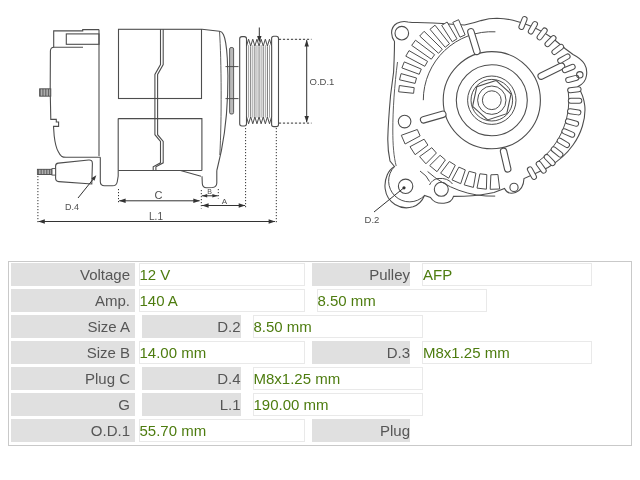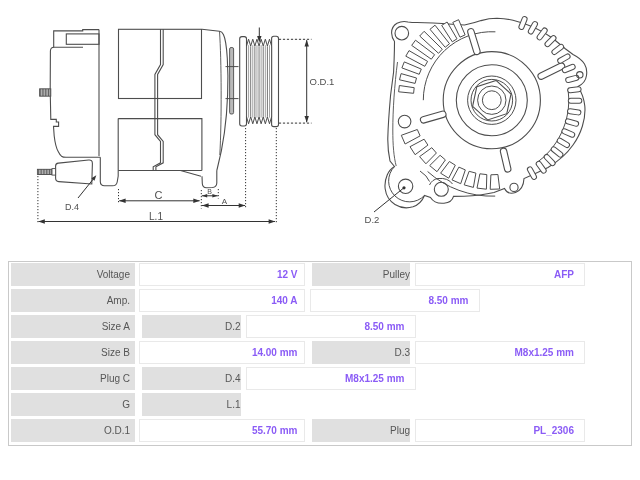--- a/index.html
+++ b/index.html
@@ -2,28 +2,28 @@
 <html><head>
 <meta charset="utf-8">
 <style>
 * { margin:0; padding:0; box-sizing:border-box; }
 html,body { width:640px; height:480px; background:#ffffff;
   font-family:"Liberation Sans", sans-serif; position:relative; overflow:hidden; }
 .tbl { position:absolute; left:8px; top:261px; width:624px;
   border:1px solid #c9c9c9; background:#fff; padding:1px 1.5px 3px 1.5px; }
 .row { display:flex; height:23px; margin-bottom:3px; }
 .row:last-child { margin-bottom:0; }
-.row > div { font-size:10px; line-height:23px; white-space:nowrap; }
+.row > div { font-size:15px; line-height:23px; white-space:nowrap; }
 .lab { background:#e0e0e0; color:#565656; text-align:right; }
-.val { background:#fff; color:#8b5cf6; text-align:right;
-  border:1px solid #e9e9e9; line-height:21px !important;font-weight:bold; }
+.val { background:#fff; color:#4d7c0f; 
+  border:1px solid #e9e9e9; line-height:21px !important; }
 .l1 { width:124.5px; padding-right:5px; }
 .v1 { width:166px; margin-left:3.5px; padding-right:6px; }
 .l2 { width:98.5px; margin-left:7px; }
-.v2 { width:170px; margin-left:5px; padding-right:10px; }
+.v2 { width:170px; margin-left:12px; padding-right:10px; }
 </style>
 </head>
 <body>
 <svg width="640" height="250" viewBox="0 0 640 250" style="position:absolute;left:0;top:0">
     <path d="M53.7,47.5 V30.9 H82.7 V29.6 H99" fill="none" stroke="#4d4d4d" stroke-width="1.1"></path>
 <rect x="66.3" y="33.9" width="32.7" height="10.4" fill="none" stroke="#4d4d4d" stroke-width="1.1"></rect>
 <path d="M99,29.6 V156" fill="none" stroke="#4d4d4d" stroke-width="1.1"></path>
 <path d="M83,47.2 H54 Q50.6,47.2 50.4,51 L50.2,90 L50.8,119.4 L56.3,119.4 L56.3,122 L58.6,122 L58.6,126.4 L53.5,126.4 L54.2,136 Q55.5,147 58.2,151.5 Q59.8,154.8 61.5,156.2 Q63,157.3 66,157.3 L100.3,157.3" fill="none" stroke="#4d4d4d" stroke-width="1.1"></path>
 <path d="M100.3,157.3 L100.3,181.5 Q100.3,185.7 104.5,185.7 L112.5,185.8 Q116.5,185.8 117.2,182 L118.2,176 L118.2,170.5" fill="none" stroke="#4d4d4d" stroke-width="1.1"></path>
 <path d="M55.6,166 Q55.6,163.4 58.4,163.1 L88.7,160 Q92.4,159.7 92.4,163.4 L91.8,184 L58.8,181.6 Q55.6,181.3 55.6,178 Z" fill="#ffffff" stroke="#4d4d4d" stroke-width="1.1"></path>
@@ -233,20 +233,20 @@
       <div class="val v2">M8x1.25 mm</div>
     </div>
 <div class="row">
       <div class="lab l1">Plug C</div>
       <div class="lab l2">D.4</div>
       <div class="val v2">M8x1.25 mm</div>
     </div>
 <div class="row">
       <div class="lab l1">G</div>
       <div class="lab l2">L.1</div>
+      <div class="val v2">190.00 mm</div>
     </div>
 <div class="row">
       <div class="lab l1">O.D.1</div>
       <div class="val v1">55.70 mm</div>
       <div class="lab l2">Plug</div>
-      <div class="val v2">PL_2306</div>
     </div>
   </div>
 
 </body></html>

